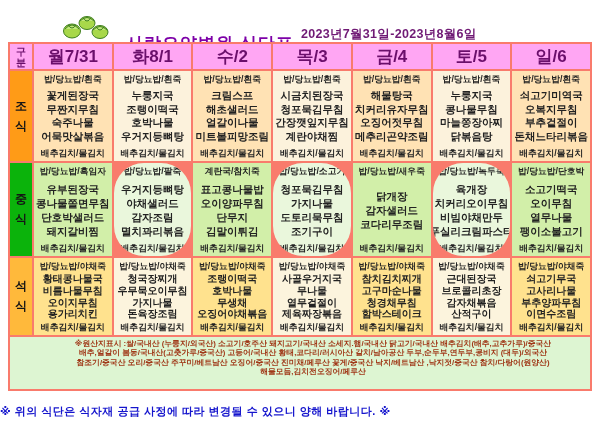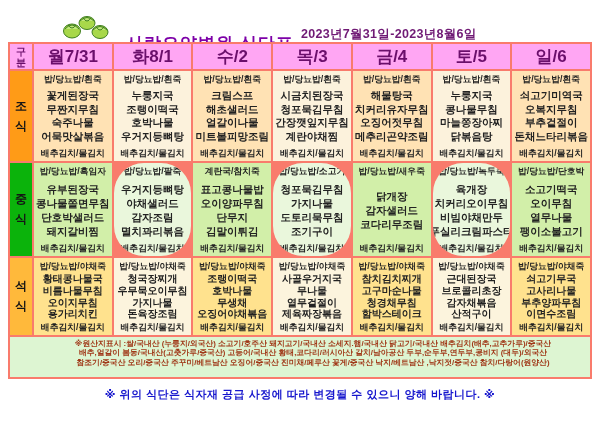--- a/index.html
+++ b/index.html
@@ -49,26 +49,26 @@
   }
   .row0 .t1{background:#FFE2B4;} .row0 .t2{background:#FCF2DC;}
   .row1 .t1{background:#D2EFA9;} .row1 .t2{background:#EAF7DC;border-radius:30px;}
   .row2 .t1{background:#FFE28E;} .row2 .t2{background:#FCF4DD;}
   .ln{font-size:8.8px;line-height:10px;white-space:nowrap;}
   .dishes{display:flex;flex-direction:column;justify-content:center;}
   .it{font-size:10.5px;line-height:13.5px;white-space:nowrap;}
   .row1 .it{line-height:14px;}
   .row2 .it{font-size:10px;line-height:11.8px;}
   .origin{
-    height:40px;background:#DDF5D2;color:#A03818;font-weight:bold;
+    height:52px;background:#DDF5D2;color:#A03818;font-weight:bold;
     text-align:center;font-size:7.8px;line-height:9.4px;padding-top:2px;
     box-sizing:border-box;white-space:nowrap;overflow:hidden;padding-left:26px;
   }
   .footnote{
-    position:absolute;top:387px;left:0;width:100%;text-align:center;
+    position:absolute;top:404px;left:0;width:100%;text-align:left;
     color:#1515CD;font-weight:bold;font-size:11px;letter-spacing:0.5px;
   }
 </style>
 </head>
 <body>
 
 <div class="page">
 
   <svg class="clipart" width="48" height="30" viewBox="0 0 48 30">
     <g stroke="#3F7F1F" stroke-width="1" fill="#A8D84A">
@@ -323,17 +323,18 @@
               <div class="it">부추양파무침</div>
               <div class="it">이면수조림</div>
             </div>
             <div class="ln">배추김치/물김치</div>
           </div>
         </div></div>
     <div class="origin" id="origin-box">
         <div class="ol-line">※원산지표시 :쌀/국내산 (누룽지/외국산) 소고기/호주산  돼지고기/국내산  소세지.햄/국내산  닭고기/국내산  배추김치(배추,고추가루)/중국산</div>
         <div class="ol-line">배추,얼갈이 봄동/국내산(고춧가루/중국산)  고등어/국내산  황태,코다리/러시아산  갈치/남아공산  두부,순두부,연두부,콩비지 (대두)/외국산</div>
         <div class="ol-line">참조기/중국산  오리/중국산  주꾸미/베트남산  오징어/중국산  진미채/페루산  꽃게/중국산  낙지/베트남산 ,낙지젓/중국산  참치/다랑어(원양산)</div>
+        <div class="ol-line">해물모듬,김치전오징어/페루산</div>
       </div>
   </div>
 
   <div class="footnote">※  위의 식단은 식자재 공급 사정에 따라 변경될 수 있으니 양해 바랍니다.  ※</div>
 </div>
 
 </body></html>

